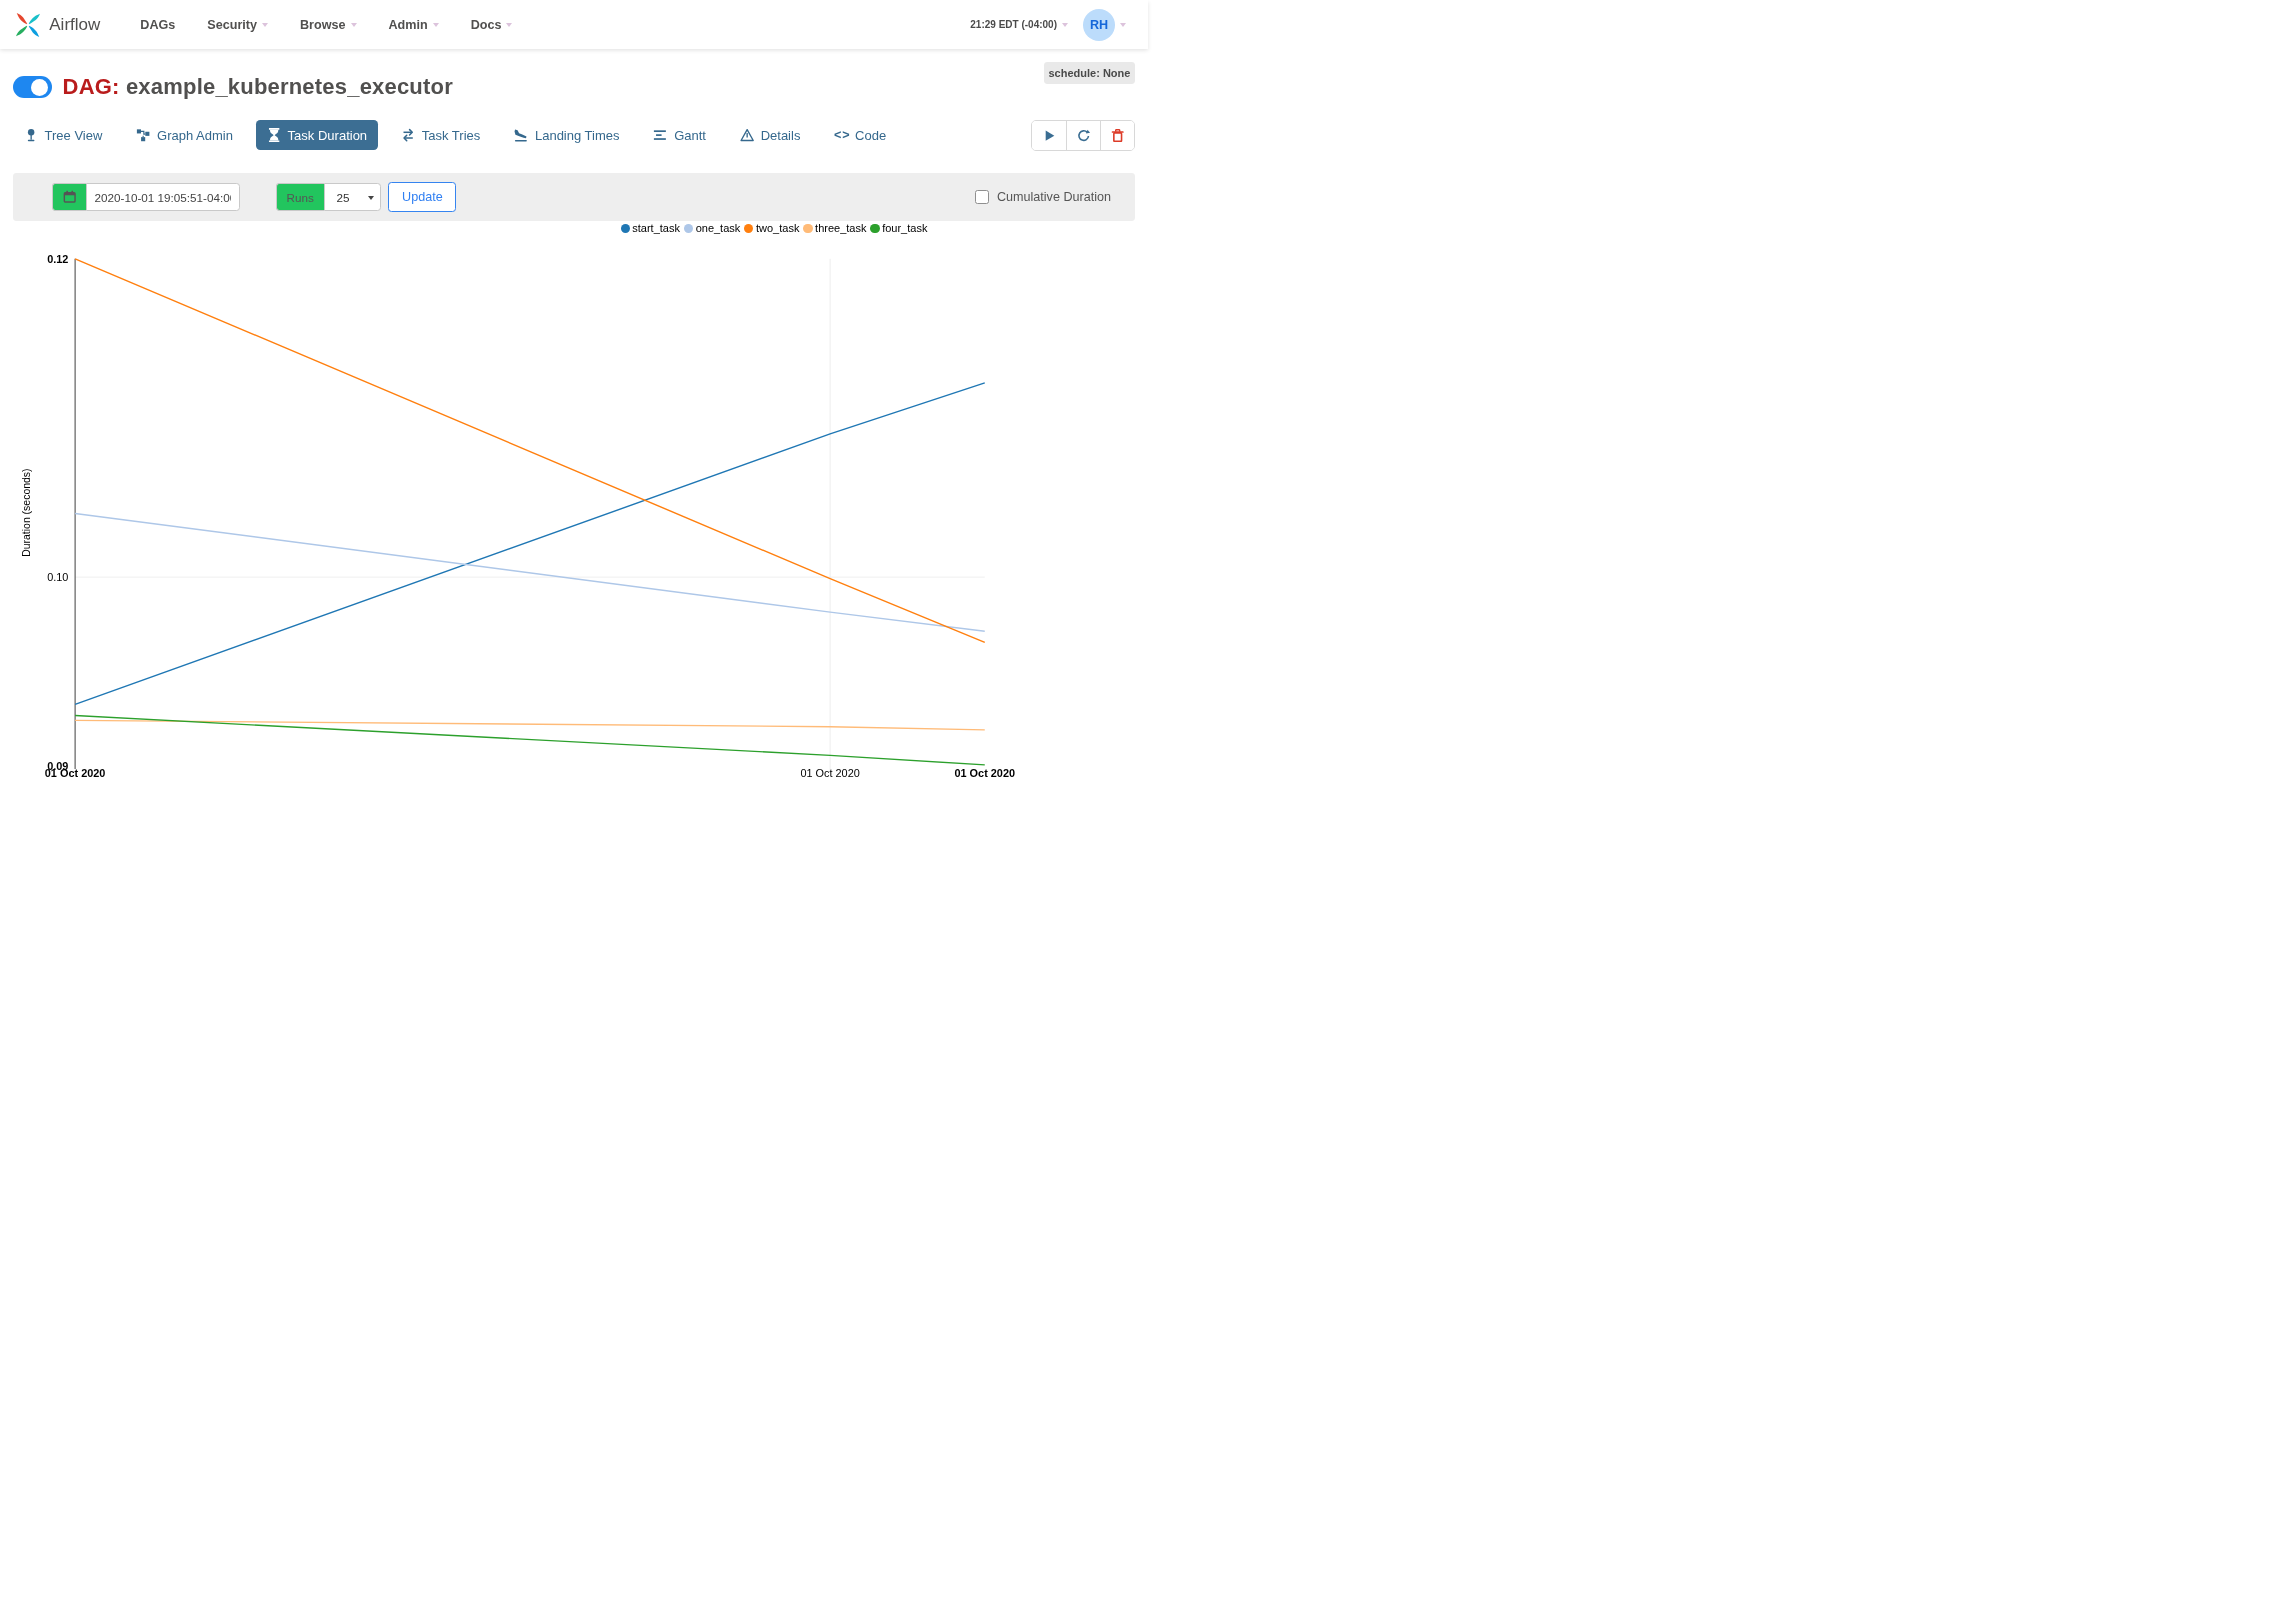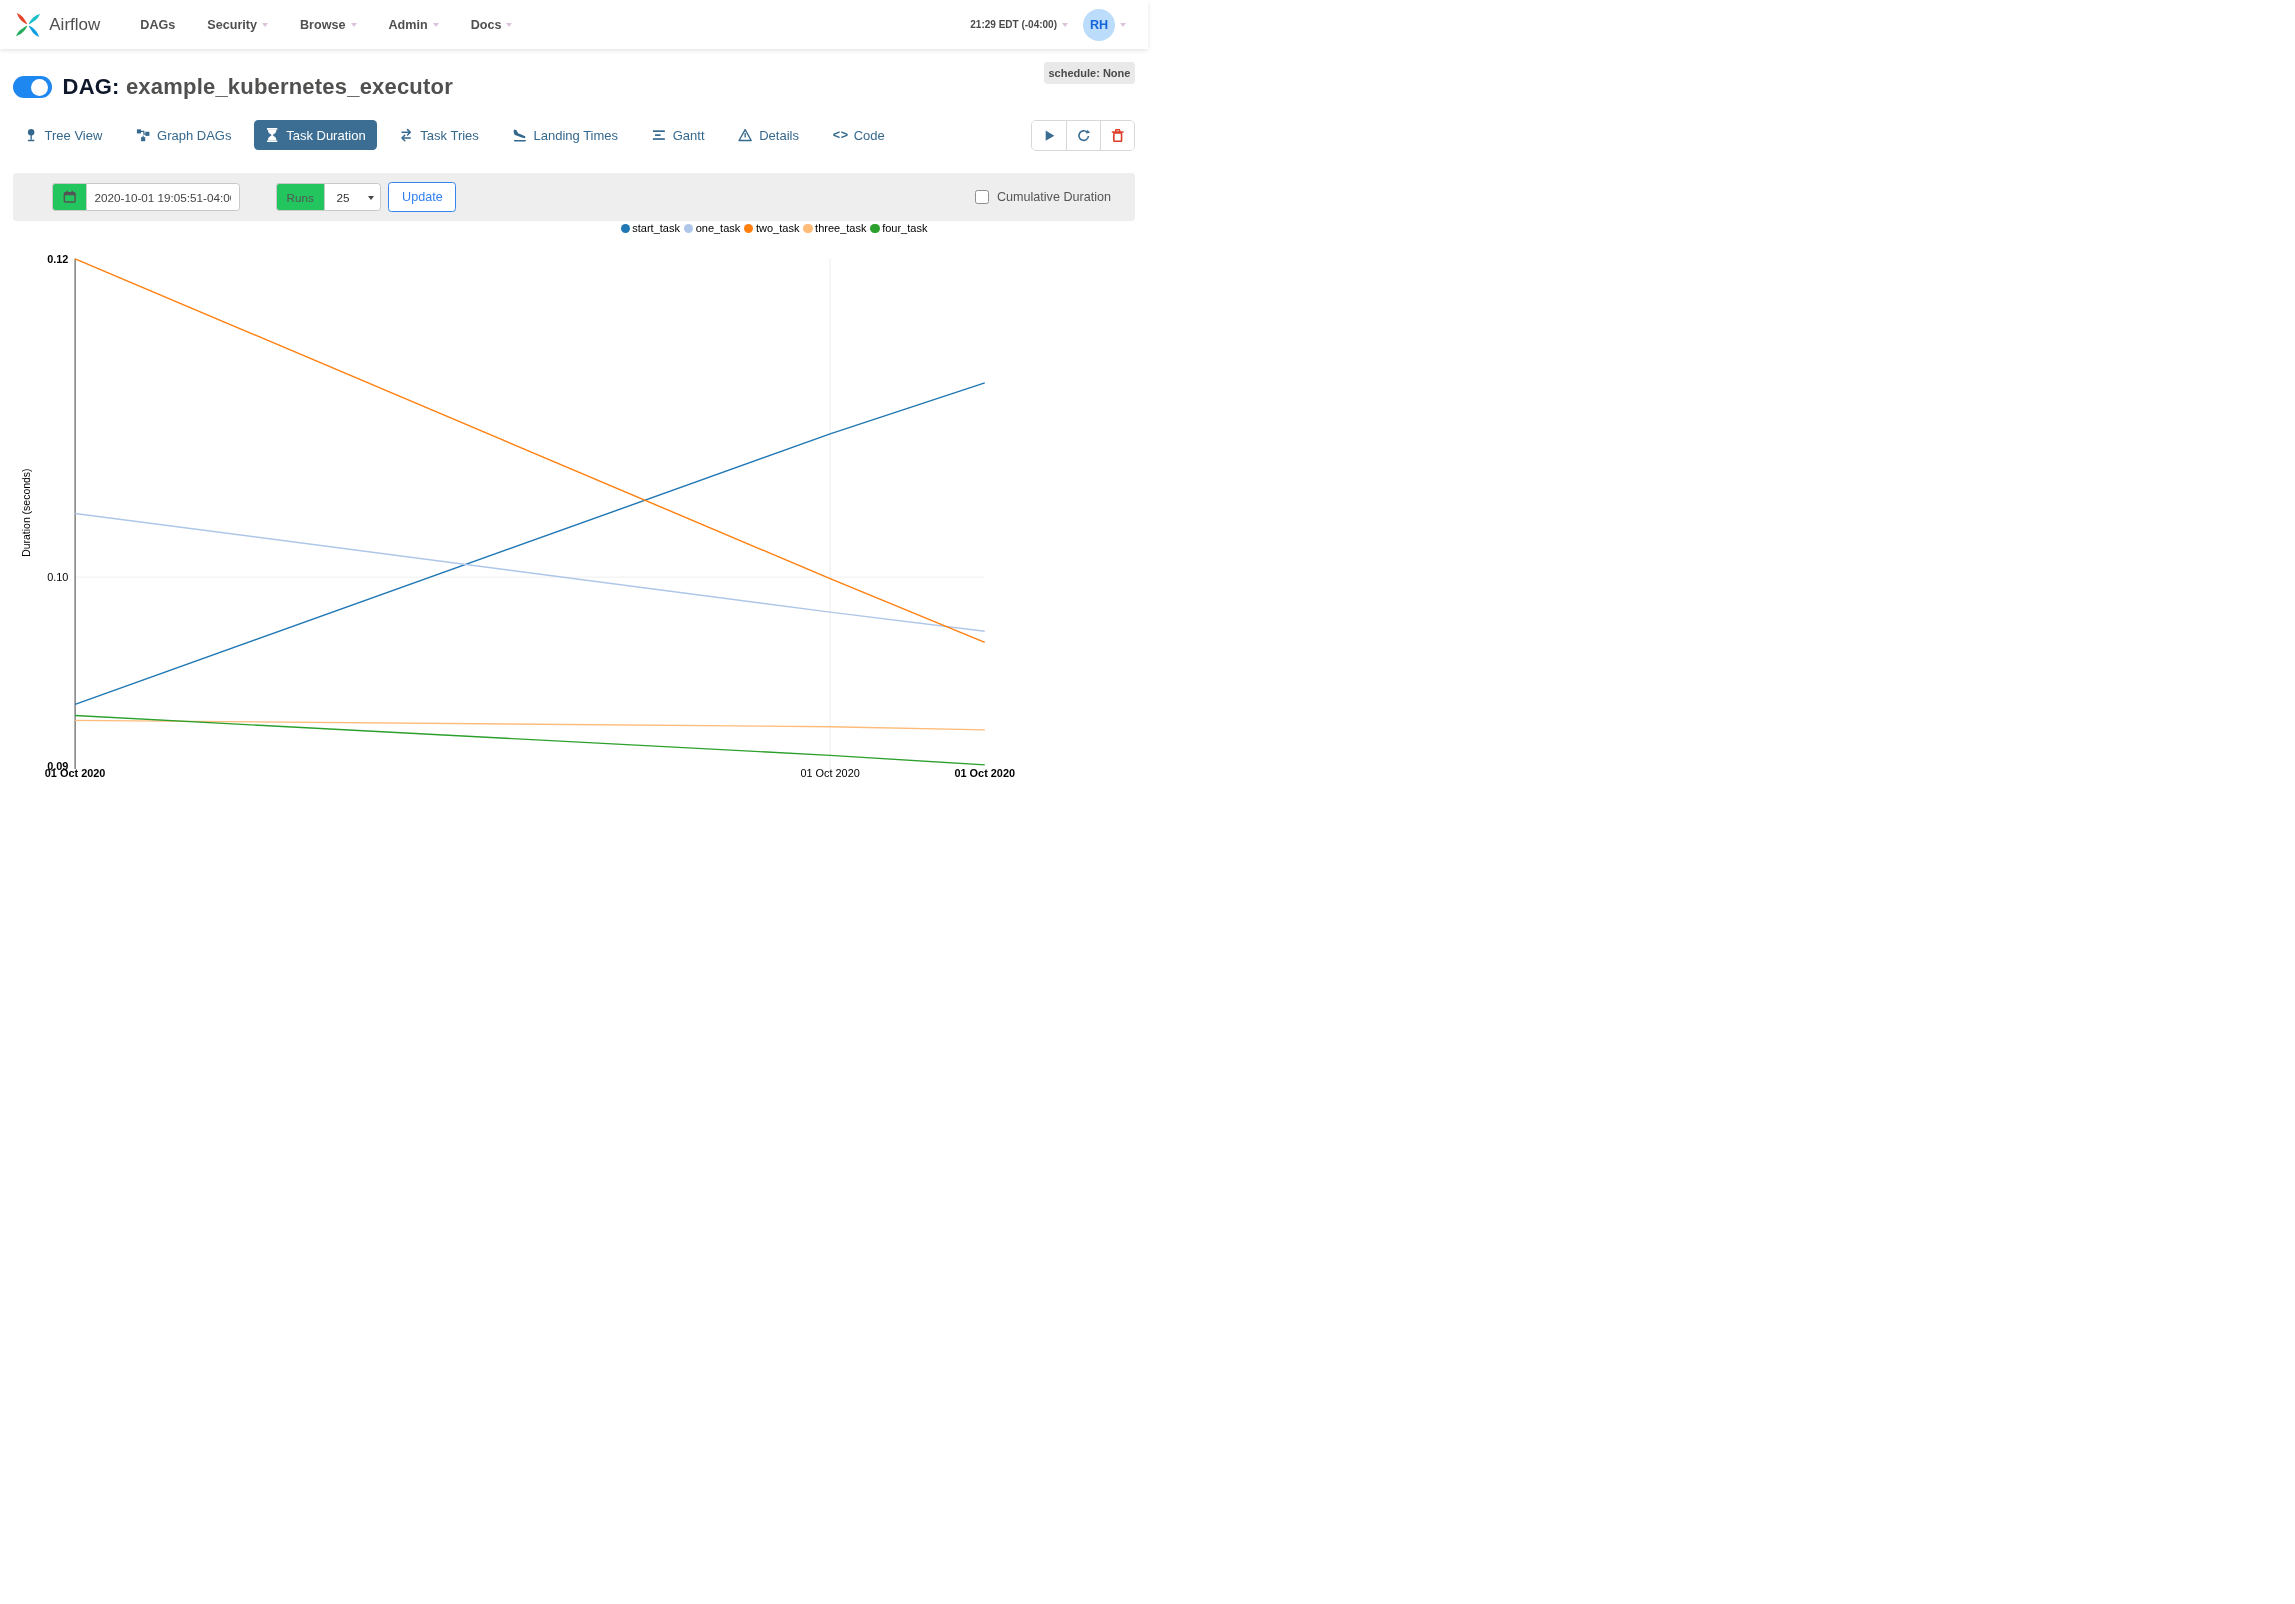--- a/index.html
+++ b/index.html
@@ -32,21 +32,21 @@
   
   .content { padding: 0 12.6px; }
 
   .title-row { display: flex; align-items: center; gap: 11px; padding-top: 25px; }
   .toggle { width: 39px; height: 22px; border-radius: 11px; background: #1e87f0; position: relative; cursor: pointer; flex: 0 0 auto; }
   .toggle::after {
     content: ""; position: absolute; top: 2.5px; right: 3.4px; width: 17px; height: 17px;
     border-radius: 50%; background: #fff;
   }
   .dag-title { font-size: 22px; font-weight: bold; letter-spacing: 0.2px; }
-  .dag-prefix { color: #0f172a; }
+  .dag-prefix { color: #b91c1c; }
   .dag-name { color: #51504f; }
   .schedule-badge {
     margin-left: auto; align-self: flex-start; margin-top: -11.7px;
     background: #e9e9e9; color: #4a4a4a; font-weight: bold; font-size: 11px;
     padding: 5px 5px; border-radius: 3.4px;
   }
 
   .tabs-row { display: flex; align-items: center; margin-top: 20px; }
   .tabs { display: flex; align-items: center; gap: 11.7px; }
   .tab {
@@ -183,21 +183,21 @@
           </span>
           <span class="tab">
             <span class="icon">
               <svg viewBox="0 0 16 16" fill="currentColor">
                 <rect x="1" y="1.5" width="4.6" height="4.6"></rect>
                 <rect x="10.4" y="4.2" width="4.6" height="4.6"></rect>
                 <rect x="5.7" y="10.2" width="4.6" height="4.6"></rect>
                 <path d="M5.6 3.8h3.2v3h1.6M8 8.8v1.4" stroke="currentColor" stroke-width="1.3" fill="none"></path>
               </svg>
             </span>
-            <span>Graph DAGs</span>
+            <span>Graph Admin</span>
           </span>
           <span class="tab active">
             <span class="icon">
               <svg viewBox="0 0 14 16" fill="currentColor">
                 <rect x="1.2" y="0" width="11.6" height="2"></rect>
                 <rect x="1.2" y="14" width="11.6" height="2"></rect>
                 <path d="M2.4 2h9.2v1c0 2-1.7 3.3-3.3 4.3L7.6 8l.7.7c1.6 1 3.3 2.3 3.3 4.3v1H2.4v-1c0-2 1.7-3.3 3.3-4.3L6.4 8l-.7-.7C4.1 6.3 2.4 5 2.4 3z"></path>
               </svg>
             </span>
             <span>Task Duration</span>

